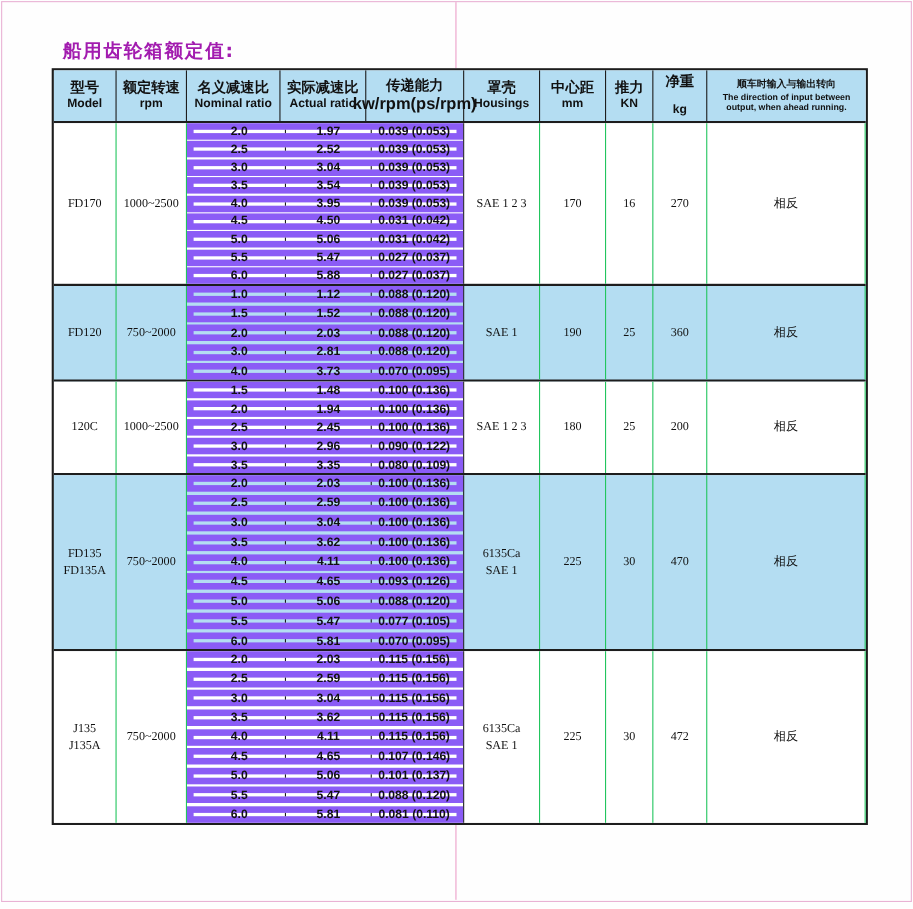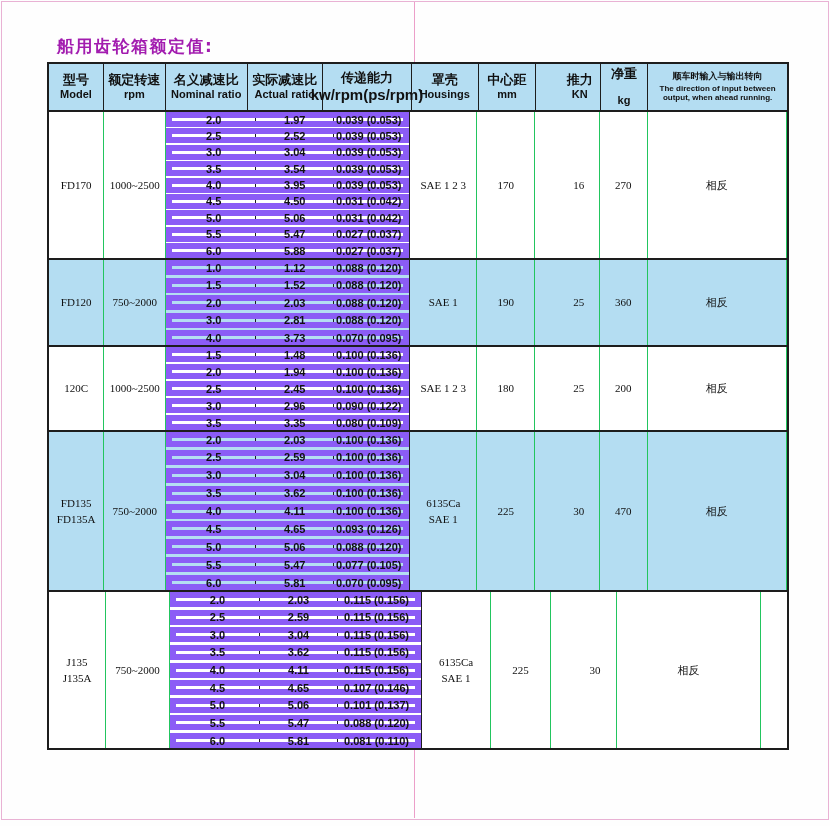--- a/index.html
+++ b/index.html
@@ -22,21 +22,21 @@
   .hcell { display:flex; flex-direction:column; align-items:center; justify-content:center;
            border-right:1px solid #1d1d1d; box-sizing:border-box; text-align:center;
            color:#111; line-height:1.25; }
   .hzh { font-size:13px; font-weight:bold; }
   .hen { font-size:11px; font-weight:bold; }
   .hzh-sm { font-size:9px; font-weight:bold; }
   .hen-sm { font-size:8px; font-weight:bold; line-height:1.2; padding:1px 3px 0 3px; }
 
   .c-model { width:57px; } .c-rpm { width:64px; }
   .c-nominal { width:85px; } .c-actual { width:78px; } .c-capacity { width:89px; }
-  .c-housing { width:69px; } .c-center { width:60px; } .c-thrust { width:43px;margin-left:23px; }
+  .c-housing { width:69px; } .c-center { width:60px; } .c-thrust { width:43px; }
   .c-weight { width:49px;gap:12px; } .c-direction { width:144px; border-right:none; }
 
   .section { display:flex; border-bottom:2px solid #1d1d1d; background:#fff; }
   .section:last-child { border-bottom:none; }
   .section.blue { background:#b4ddf2; }
 
   .scell { display:flex; flex-direction:column; align-items:center; justify-content:center;
            border-right:1px solid #22c55e; box-sizing:border-box; font-size:11px; color:#111;
            text-align:center; line-height:1.5;font-family:Liberation Serif, serif; }
 
@@ -627,19 +627,22 @@
           <div class="scell c-housing">
             <span>6135Ca</span>
             <span>SAE 1</span>
           </div>
           <div class="scell c-center">
             <span>225</span>
           </div>
           <div class="scell c-thrust">
             <span>30</span>
           </div>
+          <div class="scell c-weight">
+            <span>472</span>
+          </div>
           <div class="scell c-direction">
             <span>相反</span>
           </div>
         </div>
       </div>
   </div>
 </div>
 
 </body></html>

